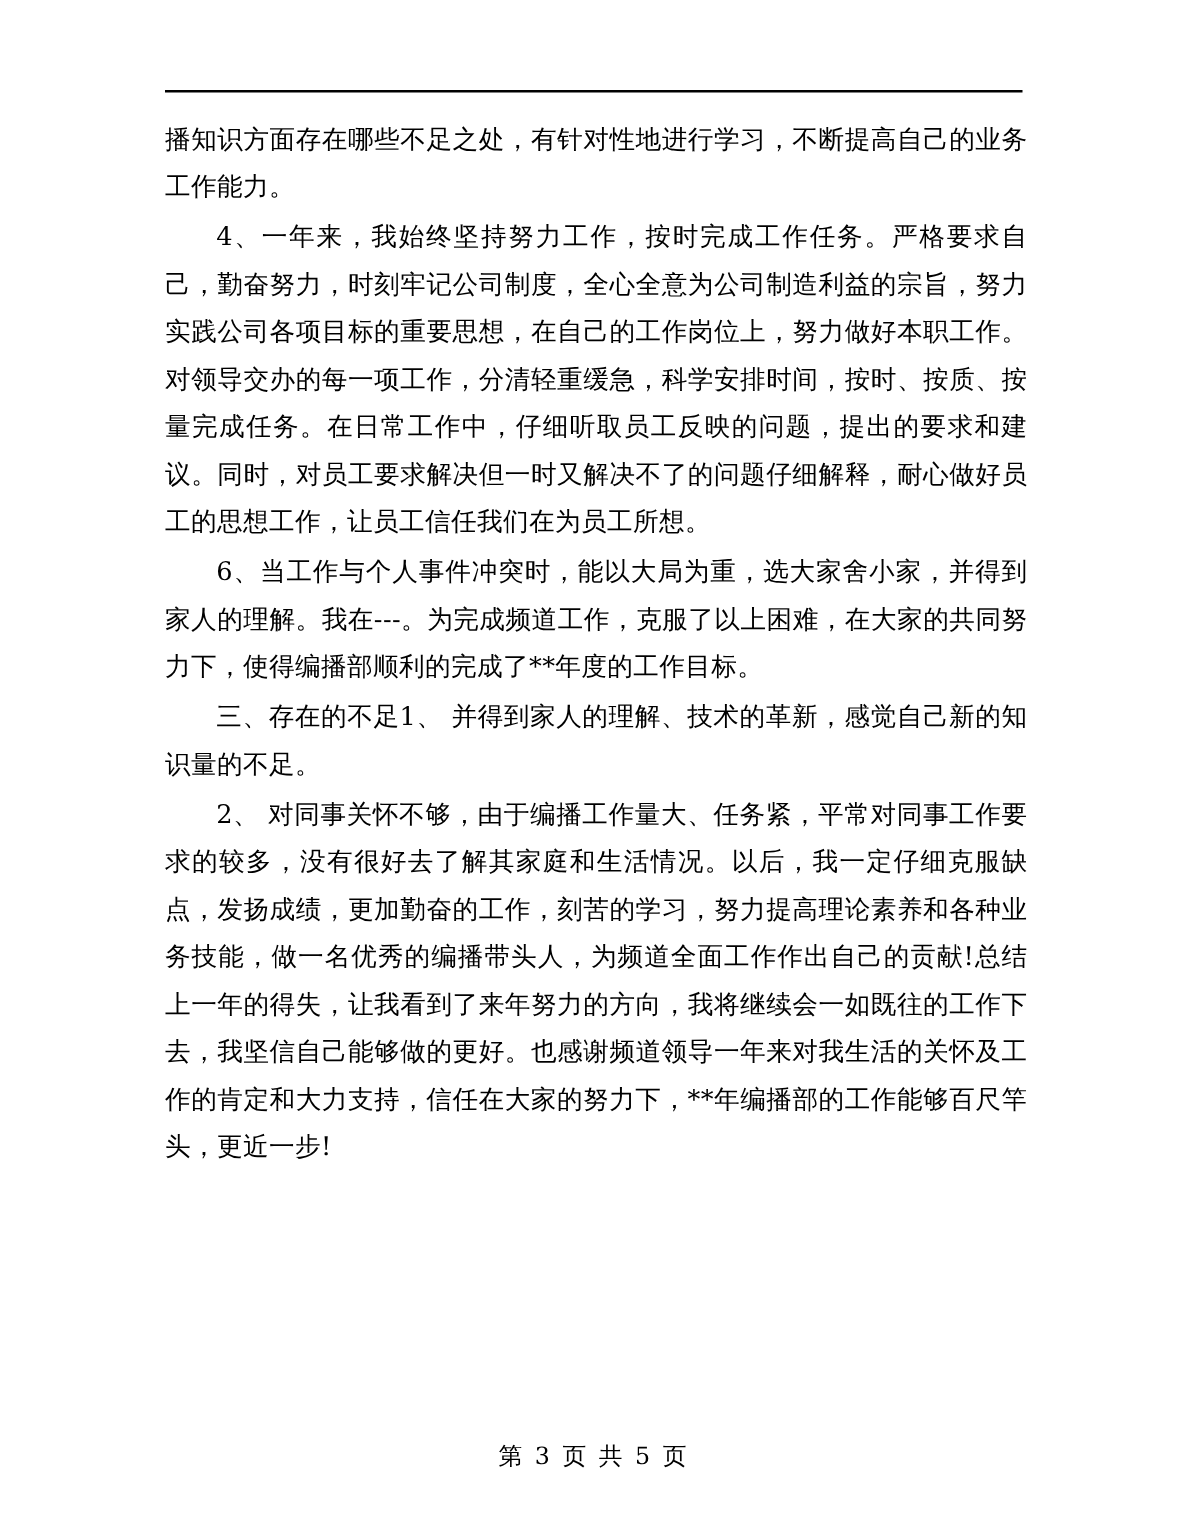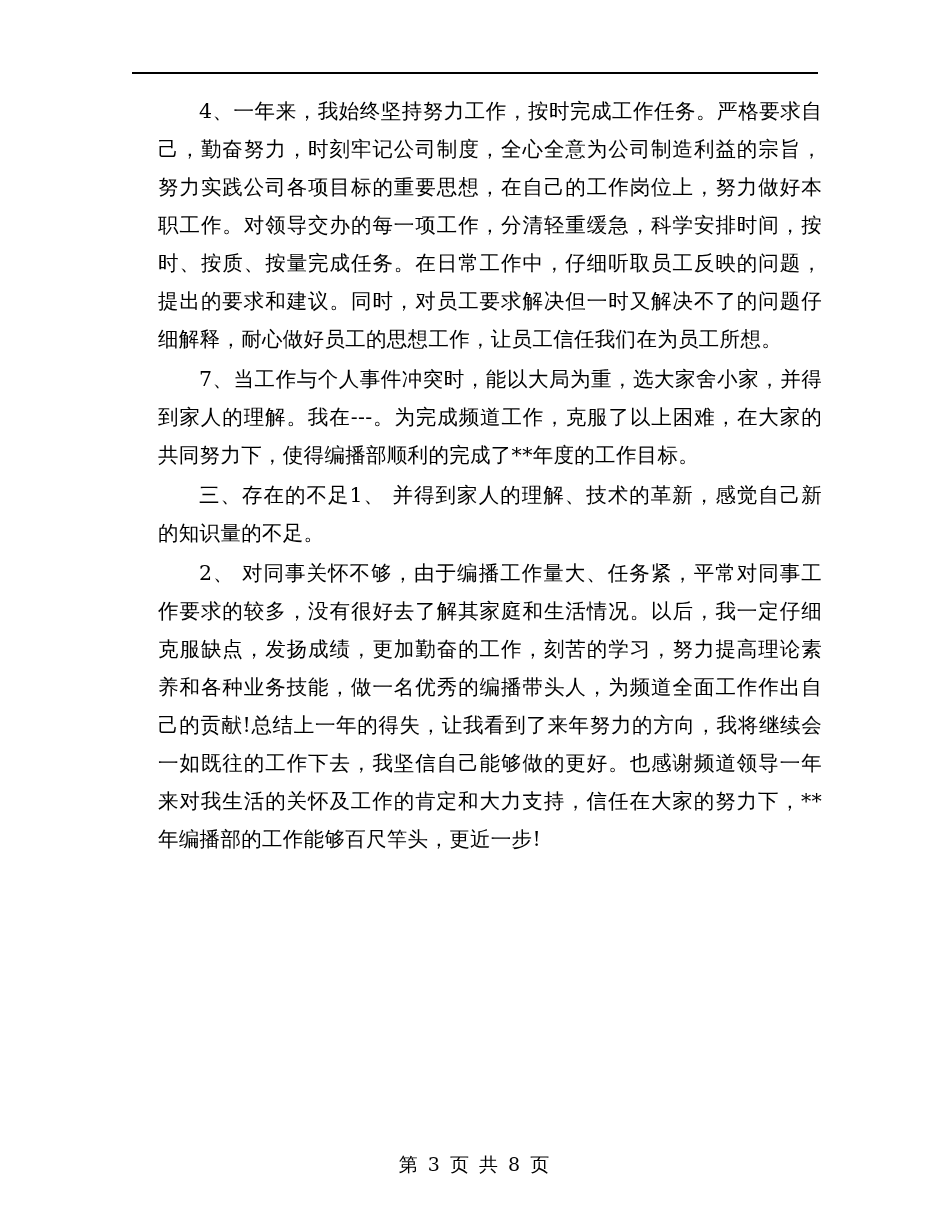--- a/index.html
+++ b/index.html
@@ -40,42 +40,42 @@
     margin: 0 0 2px 0;
     font-size: 20.5px;
     line-height: 38px;
     text-align: justify;
     text-justify: inter-ideograph;
     letter-spacing: 0.3px;
     font-family: "DejaVu Serif", "Liberation Serif", serif;
   }
   p.indent {
     text-indent: 41px;
-    margin-left: 26px;
   }
   .footer {
     position: absolute;
     bottom: 52px;
     left: 0;
     width: 950px;
     text-align: center;
     font-size: 19px;
     letter-spacing: 2px;
     font-family: "DejaVu Serif", "Liberation Serif", serif;
   }
 </style>
 </head>
 <body>
 
 <div class="page">
 
   <div class="top-rule"></div>
 
   <div class="content">
+    <p>播知识方面存在哪些不足之处，有针对性地进行学习，不断提高自己的业务工作能力。</p>
     <p class="indent">4、一年来，我始终坚持努力工作，按时完成工作任务。严格要求自己，勤奋努力，时刻牢记公司制度，全心全意为公司制造利益的宗旨，努力实践公司各项目标的重要思想，在自己的工作岗位上，努力做好本职工作。对领导交办的每一项工作，分清轻重缓急，科学安排时间，按时、按质、按量完成任务。在日常工作中，仔细听取员工反映的问题，提出的要求和建议。同时，对员工要求解决但一时又解决不了的问题仔细解释，耐心做好员工的思想工作，让员工信任我们在为员工所想。</p>
-    <p class="indent">7、当工作与个人事件冲突时，能以大局为重，选大家舍小家，并得到家人的理解。我在---。为完成频道工作，克服了以上困难，在大家的共同努力下，使得编播部顺利的完成了**年度的工作目标。</p>
+    <p class="indent">6、当工作与个人事件冲突时，能以大局为重，选大家舍小家，并得到家人的理解。我在---。为完成频道工作，克服了以上困难，在大家的共同努力下，使得编播部顺利的完成了**年度的工作目标。</p>
     <p class="indent">三、存在的不足1、 并得到家人的理解、技术的革新，感觉自己新的知识量的不足。</p>
     <p class="indent">2、 对同事关怀不够，由于编播工作量大、任务紧，平常对同事工作要求的较多，没有很好去了解其家庭和生活情况。以后，我一定仔细克服缺点，发扬成绩，更加勤奋的工作，刻苦的学习，努力提高理论素养和各种业务技能，做一名优秀的编播带头人，为频道全面工作作出自己的贡献!总结上一年的得失，让我看到了来年努力的方向，我将继续会一如既往的工作下去，我坚信自己能够做的更好。也感谢频道领导一年来对我生活的关怀及工作的肯定和大力支持，信任在大家的努力下，**年编播部的工作能够百尺竿头，更近一步!</p>
   </div>
 
-  <div class="footer">第 3 页 共 8 页</div>
+  <div class="footer">第 3 页 共 5 页</div>
 
 </div>
 
 </body></html>

